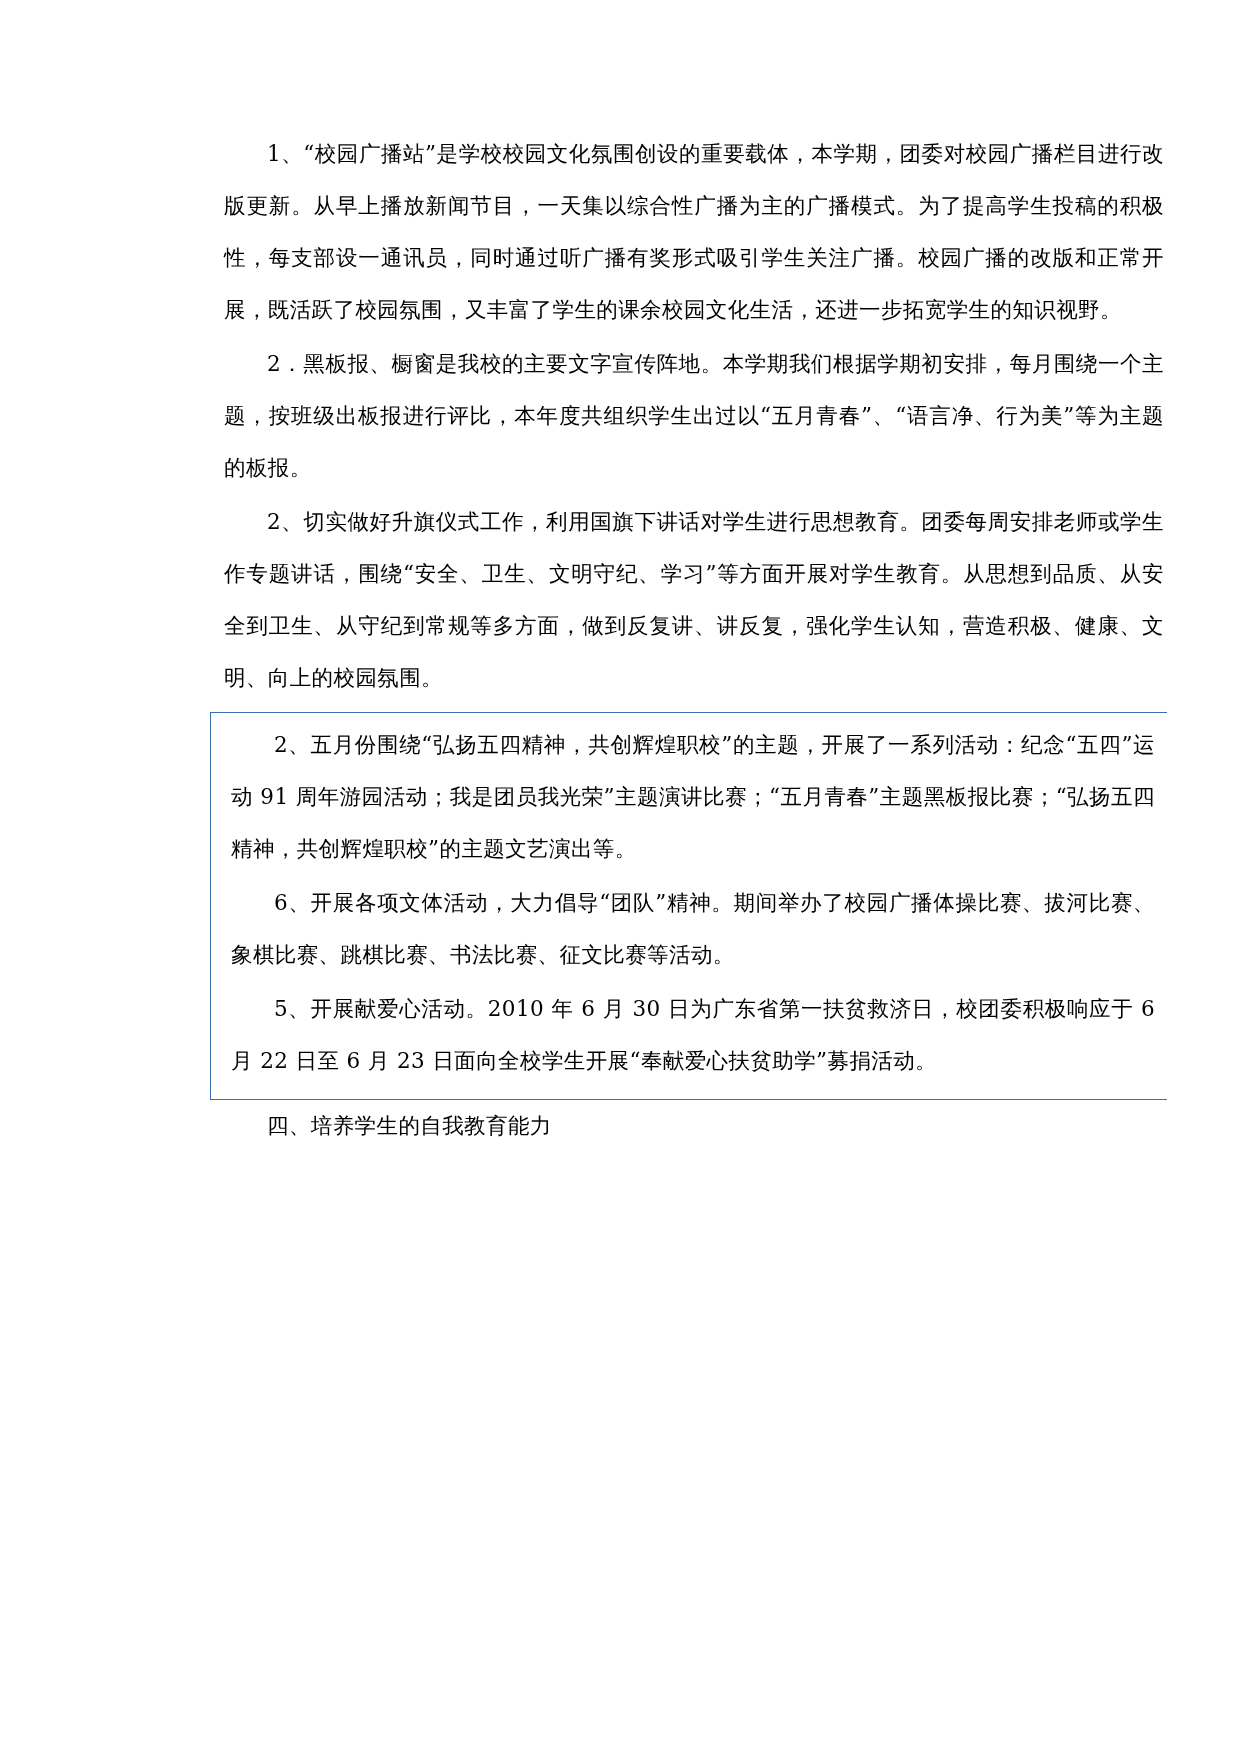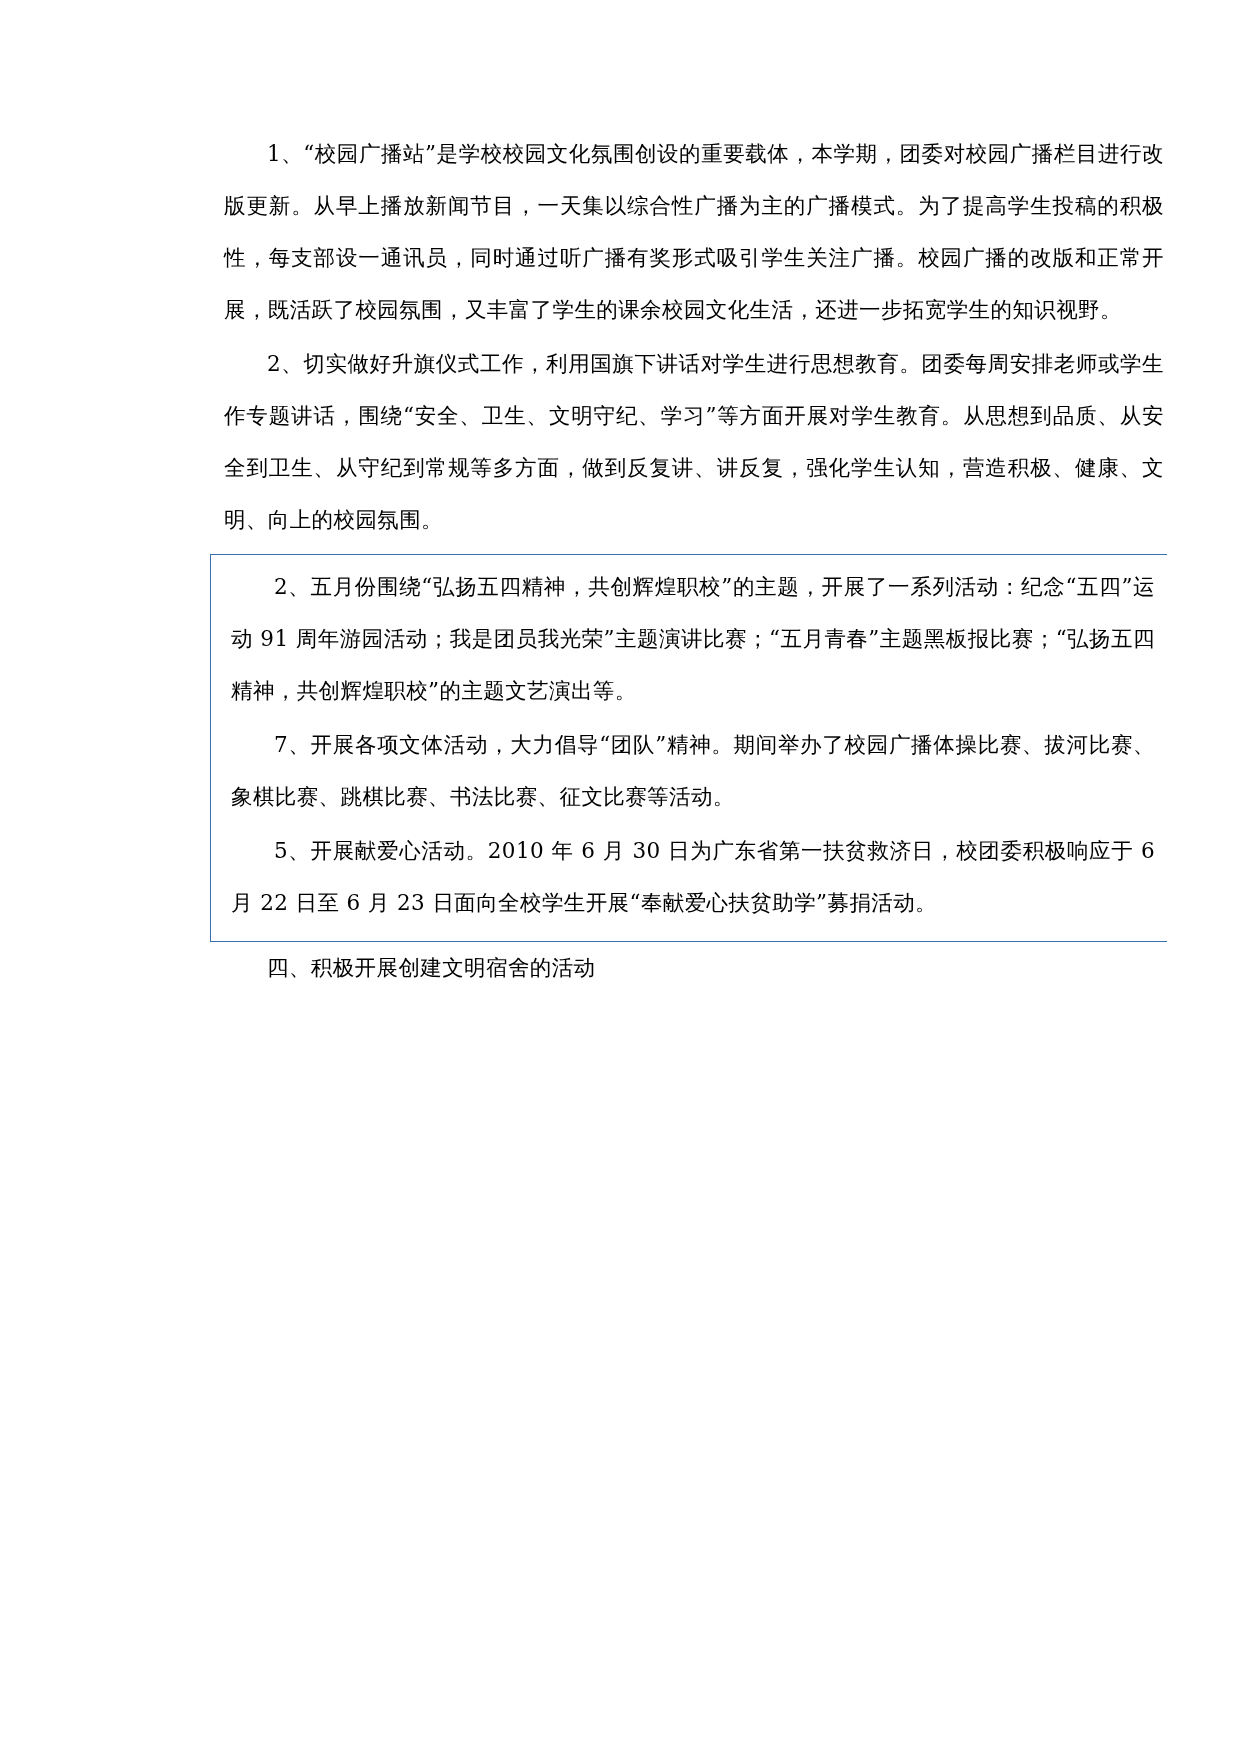--- a/index.html
+++ b/index.html
@@ -53,24 +53,25 @@
     margin-top: 10px;
   }
 </style>
 </head>
 <body>
 
 <div class="page">
   <div class="content">
 
     <p class="para">1、“校园广播站”是学校校园文化氛围创设的重要载体，本学期，团委对校园广播栏目进行改版更新。从早上播放新闻节目，一天集以综合性广播为主的广播模式。为了提高学生投稿的积极性，每支部设一通讯员，同时通过听广播有奖形式吸引学生关注广播。校园广播的改版和正常开展，既活跃了校园氛围，又丰富了学生的课余校园文化生活，还进一步拓宽学生的知识视野。</p>
+    <p class="para">2．黑板报、橱窗是我校的主要文字宣传阵地。本学期我们根据学期初安排，每月围绕一个主题，按班级出板报进行评比，本年度共组织学生出过以“五月青春”、“语言净、行为美”等为主题的板报。</p>
     <p class="para">2、切实做好升旗仪式工作，利用国旗下讲话对学生进行思想教育。团委每周安排老师或学生作专题讲话，围绕“安全、卫生、文明守纪、学习”等方面开展对学生教育。从思想到品质、从安全到卫生、从守纪到常规等多方面，做到反复讲、讲反复，强化学生认知，营造积极、健康、文明、向上的校园氛围。</p>
 
     <div class="boxed" style="border-color: rgb(58, 111, 176);">
       <p class="para">2、五月份围绕“弘扬五四精神，共创辉煌职校”的主题，开展了一系列活动：纪念“五四”运动 91 周年游园活动；我是团员我光荣”主题演讲比赛；“五月青春”主题黑板报比赛；“弘扬五四精神，共创辉煌职校”的主题文艺演出等。</p>
-      <p class="para">7、开展各项文体活动，大力倡导“团队”精神。期间举办了校园广播体操比赛、拔河比赛、象棋比赛、跳棋比赛、书法比赛、征文比赛等活动。</p>
+      <p class="para">6、开展各项文体活动，大力倡导“团队”精神。期间举办了校园广播体操比赛、拔河比赛、象棋比赛、跳棋比赛、书法比赛、征文比赛等活动。</p>
       <p class="para">5、开展献爱心活动。2010 年 6 月 30 日为广东省第一扶贫救济日，校团委积极响应于 6 月 22 日至 6 月 23 日面向全校学生开展“奉献爱心扶贫助学”募捐活动。</p>
     </div>
 
-    <p class="para after-box">四、积极开展创建文明宿舍的活动</p>
+    <p class="para after-box">四、培养学生的自我教育能力</p>
 
   </div>
 </div>
 
 </body></html>

